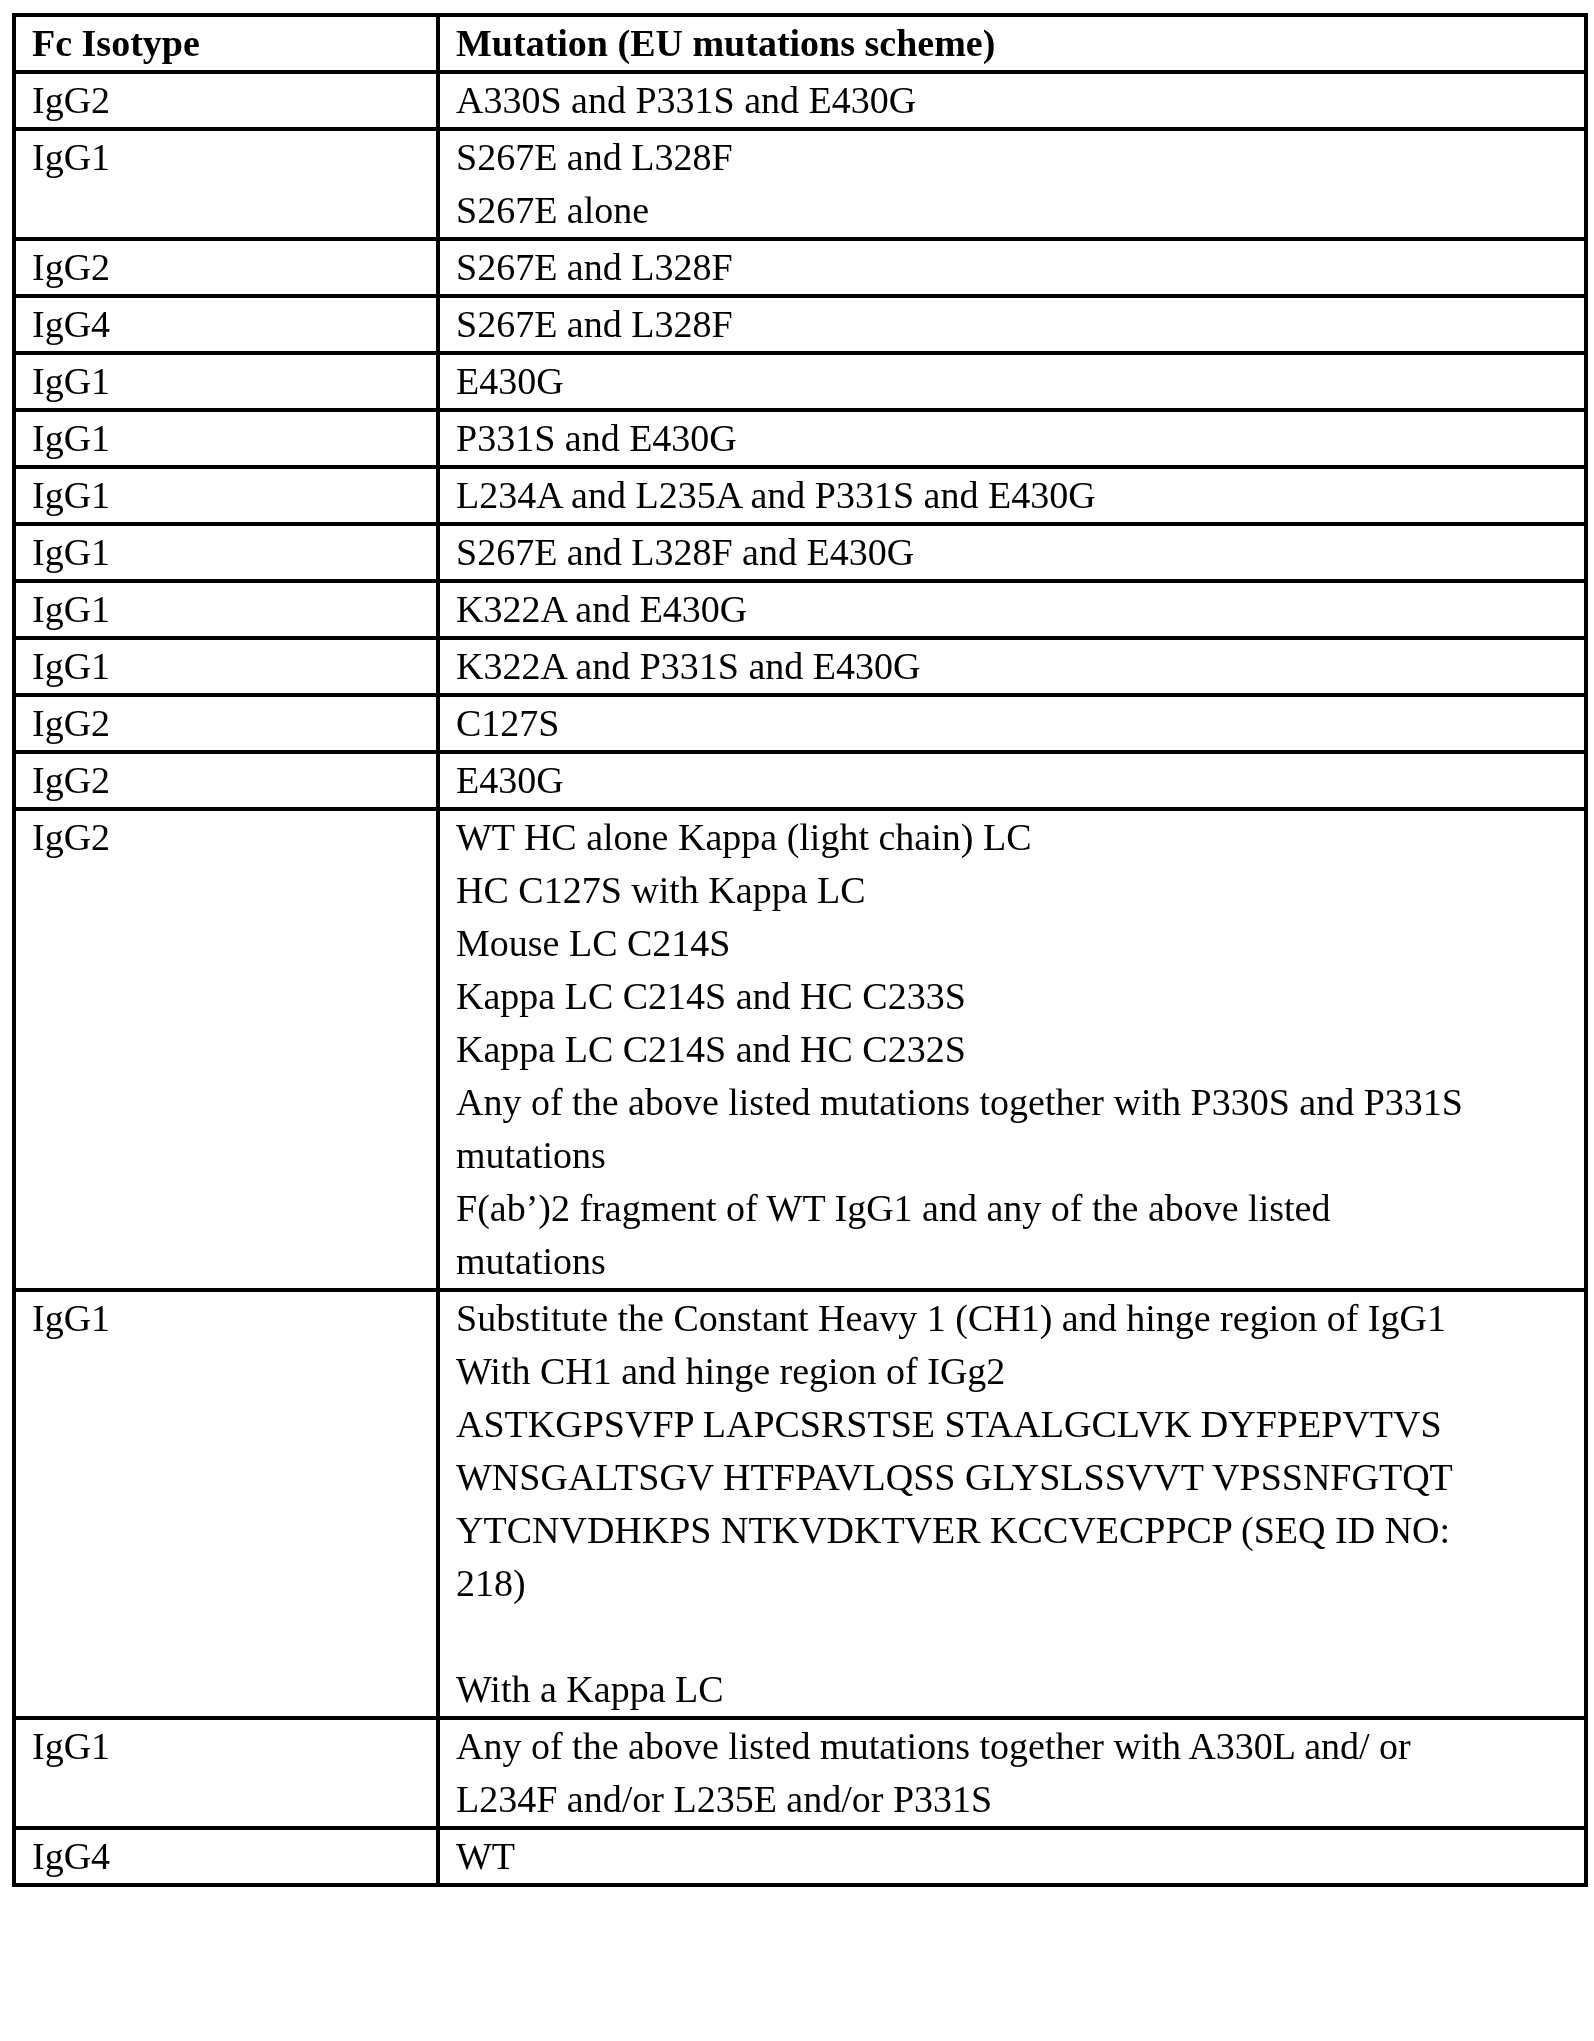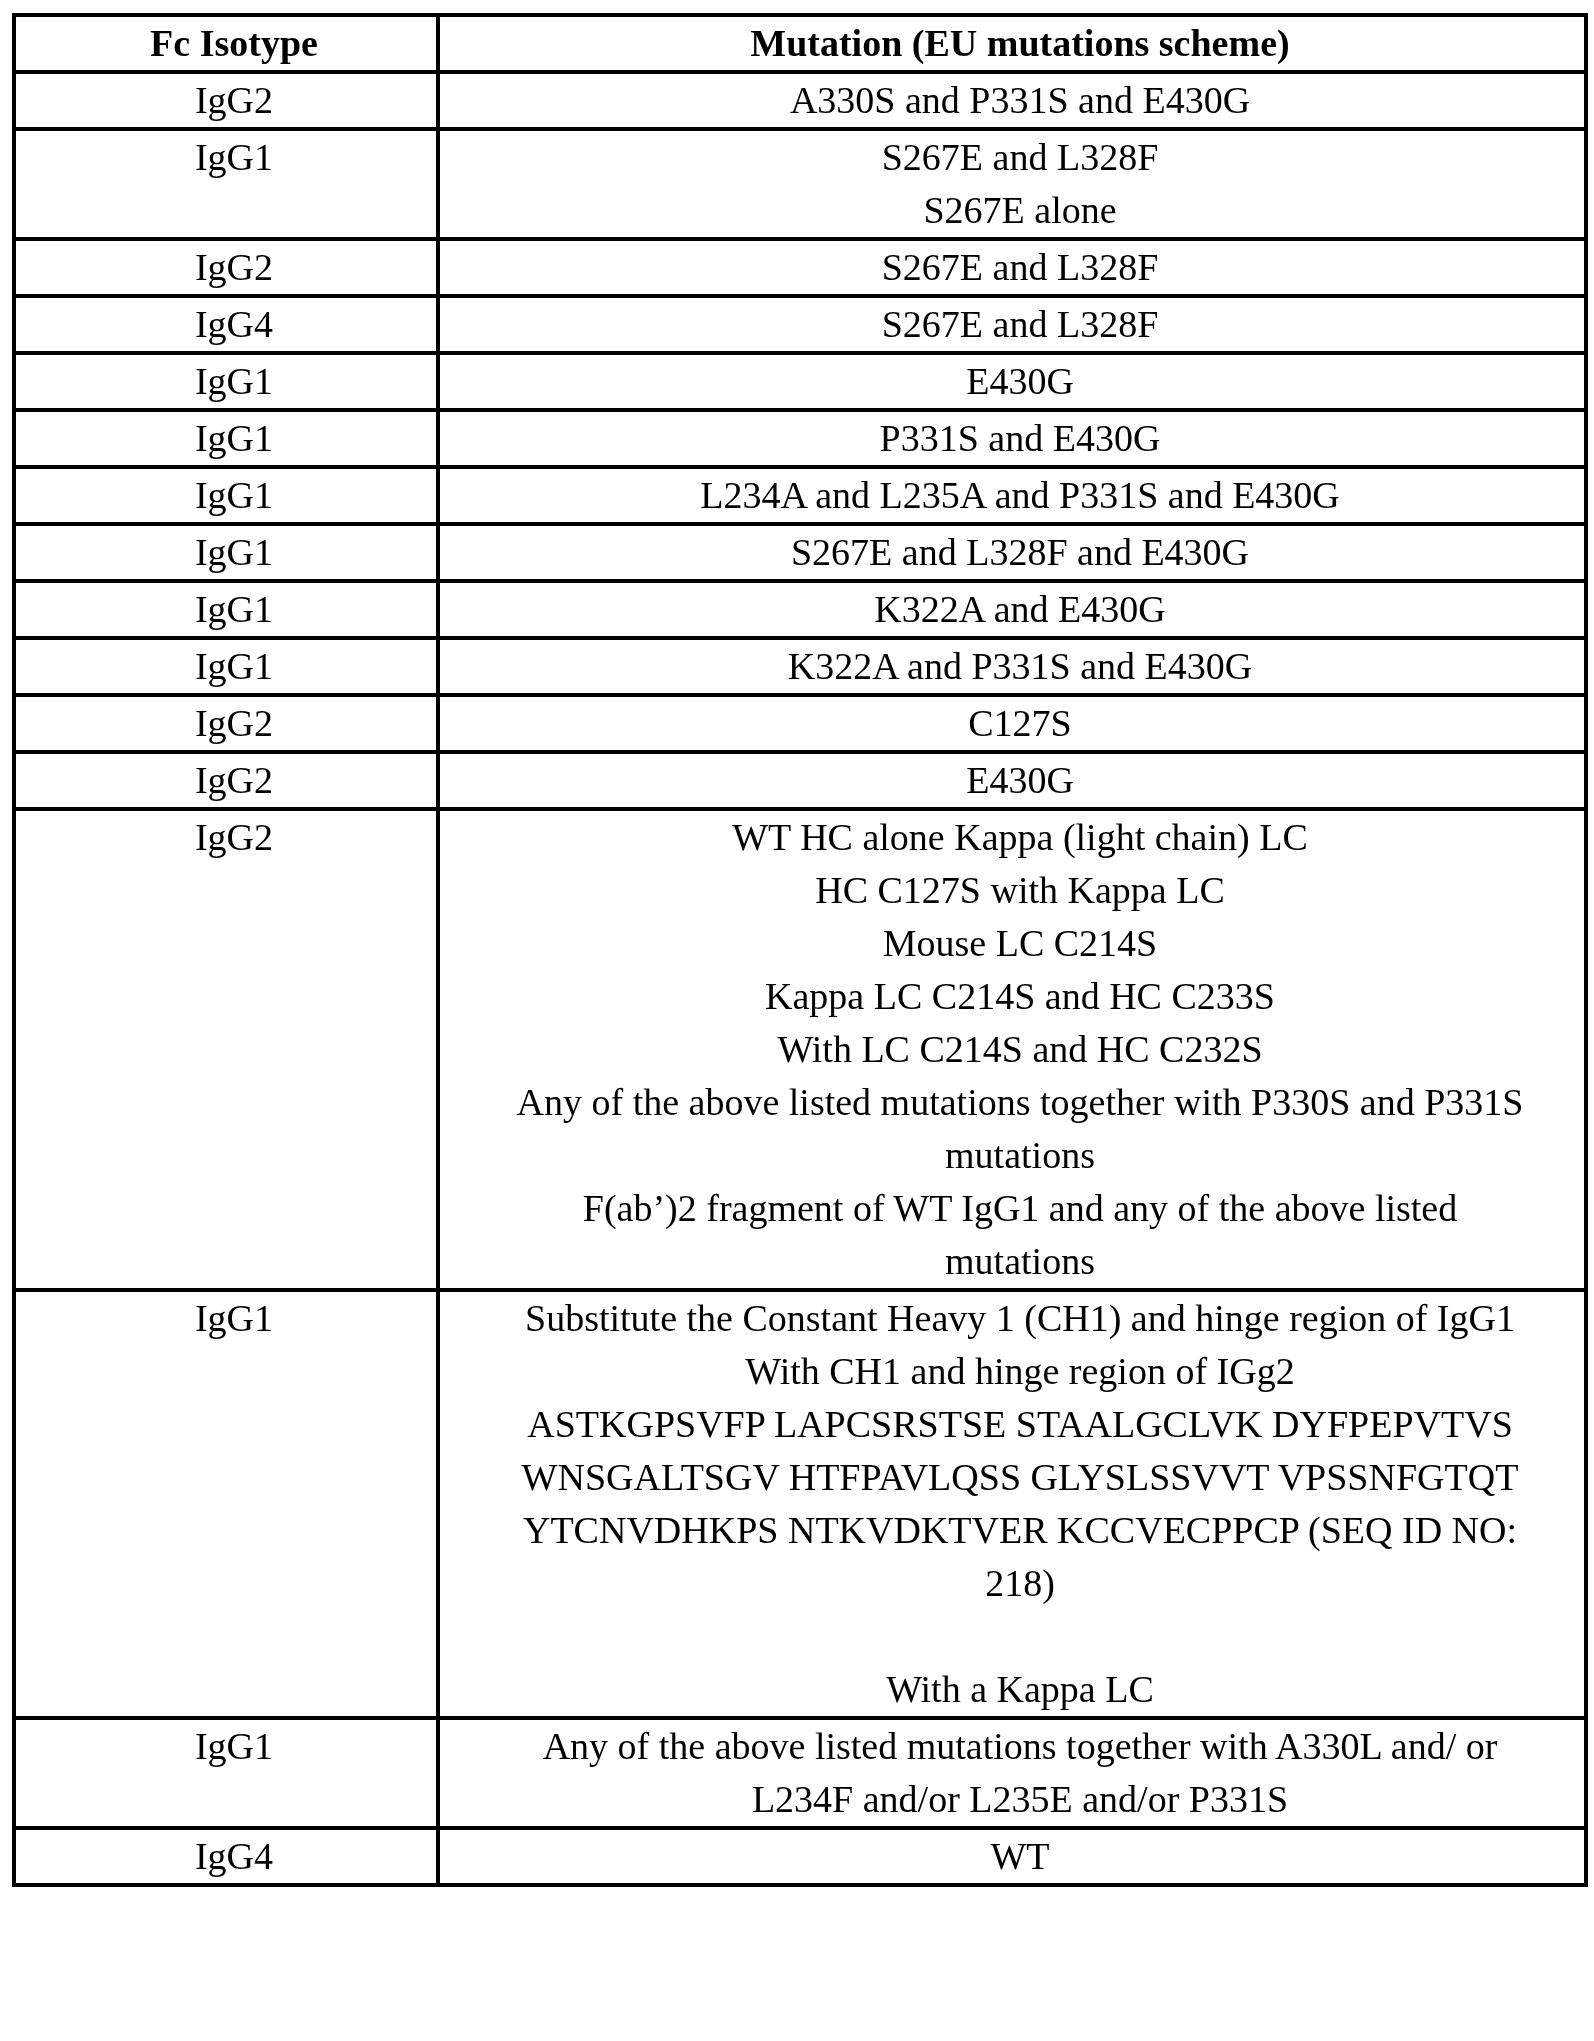--- a/index.html
+++ b/index.html
@@ -4,21 +4,21 @@
 <style>
   html, body { margin: 0; padding: 0; background: #ffffff; }
   body { width: 1594px; height: 2041px; position: relative; overflow: hidden; }
   .tbl {
     position: absolute; left: 12px; top: 13px; width: 1576px;
     border-collapse: collapse; table-layout: fixed;
     font-family: "Liberation Serif", "DejaVu Serif", serif;
     color: #000; font-size: 38px; line-height: 53px;
   }
   .tbl td, .tbl th {
-    border: 4px solid #000; vertical-align: top; text-align: center;
+    border: 4px solid #000; vertical-align: top; text-align: left;
     padding: 0 0 0 16px; overflow: hidden; white-space: nowrap;
   }
   .tbl th { font-weight: bold; height: 50px; }
   .col1 { width: 424px; }
   .line { display: block; white-space: nowrap; }
   .blank { height: 53px; }
 </style>
 </head>
 <body>
 
@@ -107,21 +107,21 @@
           <span class="line">E430G</span>
         </td>
       </tr>
       <tr>
         <td>IgG2</td>
         <td>
           <span class="line">WT HC alone Kappa (light chain) LC</span>
           <span class="line">HC C127S with Kappa LC</span>
           <span class="line">Mouse LC C214S</span>
           <span class="line">Kappa LC C214S and HC C233S</span>
-          <span class="line">With LC C214S and HC C232S</span>
+          <span class="line">Kappa LC C214S and HC C232S</span>
           <span class="line">Any of the above listed mutations together with P330S and P331S</span>
           <span class="line">mutations</span>
           <span class="line">F(ab’)2 fragment of WT IgG1 and any of the above listed</span>
           <span class="line">mutations</span>
         </td>
       </tr>
       <tr>
         <td>IgG1</td>
         <td>
           <span class="line">Substitute the Constant Heavy 1 (CH1) and hinge region of IgG1</span>

